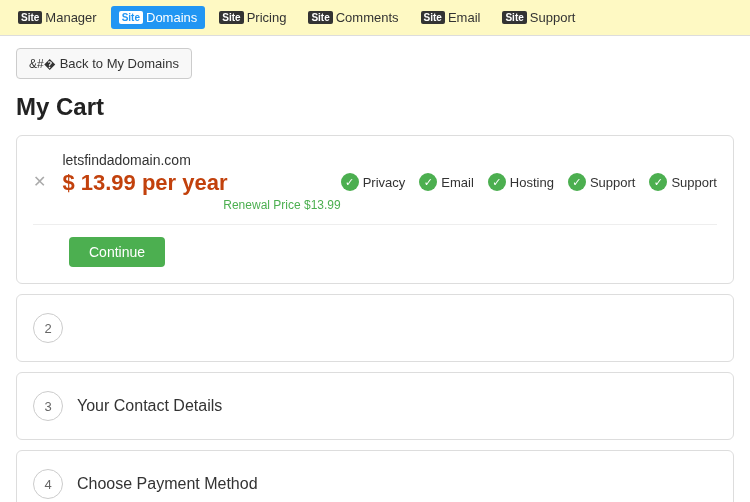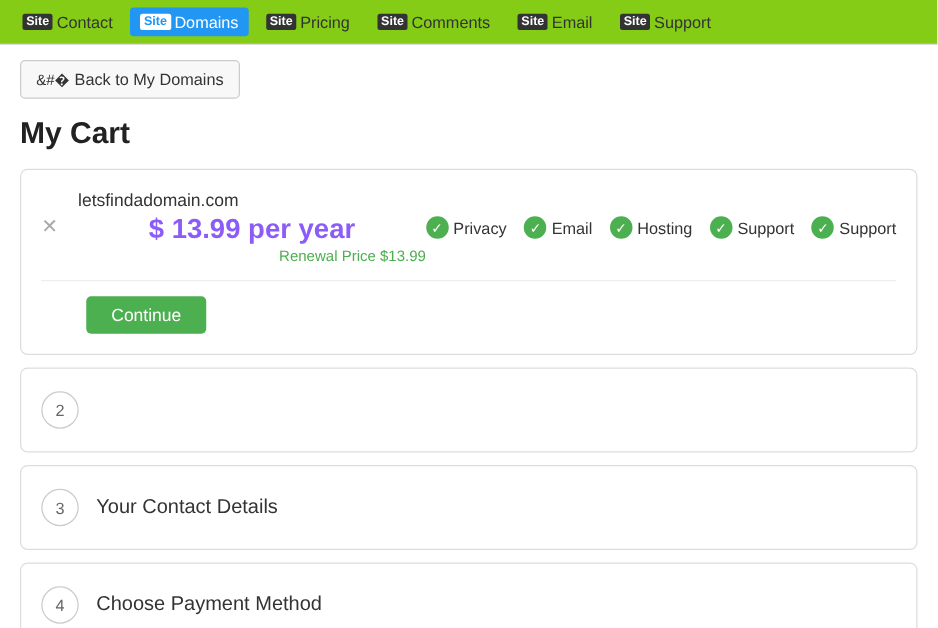--- a/index.html
+++ b/index.html
@@ -6,21 +6,21 @@
     body {
       font-family: -apple-system, BlinkMacSystemFont, "Segoe UI", Arial, sans-serif;
       font-size: 14px;
       background: #fff;
       color: #333;
       width: 750px;
     }
 
     
     .top-nav {
-      background: #84cc16;
+      background: #fef9c3;
       border-bottom: 1px solid #ddd;
       display: flex;
       align-items: center;
       padding: 0 10px;
       height: 36px;
       gap: 6px;
     }
     .nav-item {
       display: flex;
       align-items: center;
@@ -110,22 +110,21 @@
     }
     .domain-name {
       font-size: 14px;
       font-weight: 500;
       color: #333;
       margin-bottom: 2px;
     }
     .domain-price {
       font-size: 22px;
       font-weight: 600;
-      color: #8b5cf6;
-      text-align: center;
+      color: #c2410c;
     }
     .renewal-price {
       font-size: 12px;
       color: #4CAF50;
       margin-top: 2px;
       text-align: right;
     }
 
     .features-list {
       display: flex;
@@ -202,21 +201,21 @@
       color: #333;
     }
   </style>
 </head>
 <body>
 
 <nav class="top-nav">
 
 <div class="nav-item">
       <span class="site-badge">Site</span>
-      <span>Contact</span>
+      <span>Manager</span>
     </div>
     <div class="nav-item active">
       <span class="site-badge">Site</span>
       <span>Domains</span>
     </div>
     <div class="nav-item">
       <span class="site-badge">Site</span>
       <span>Pricing</span>
     </div>
     <div class="nav-item">

